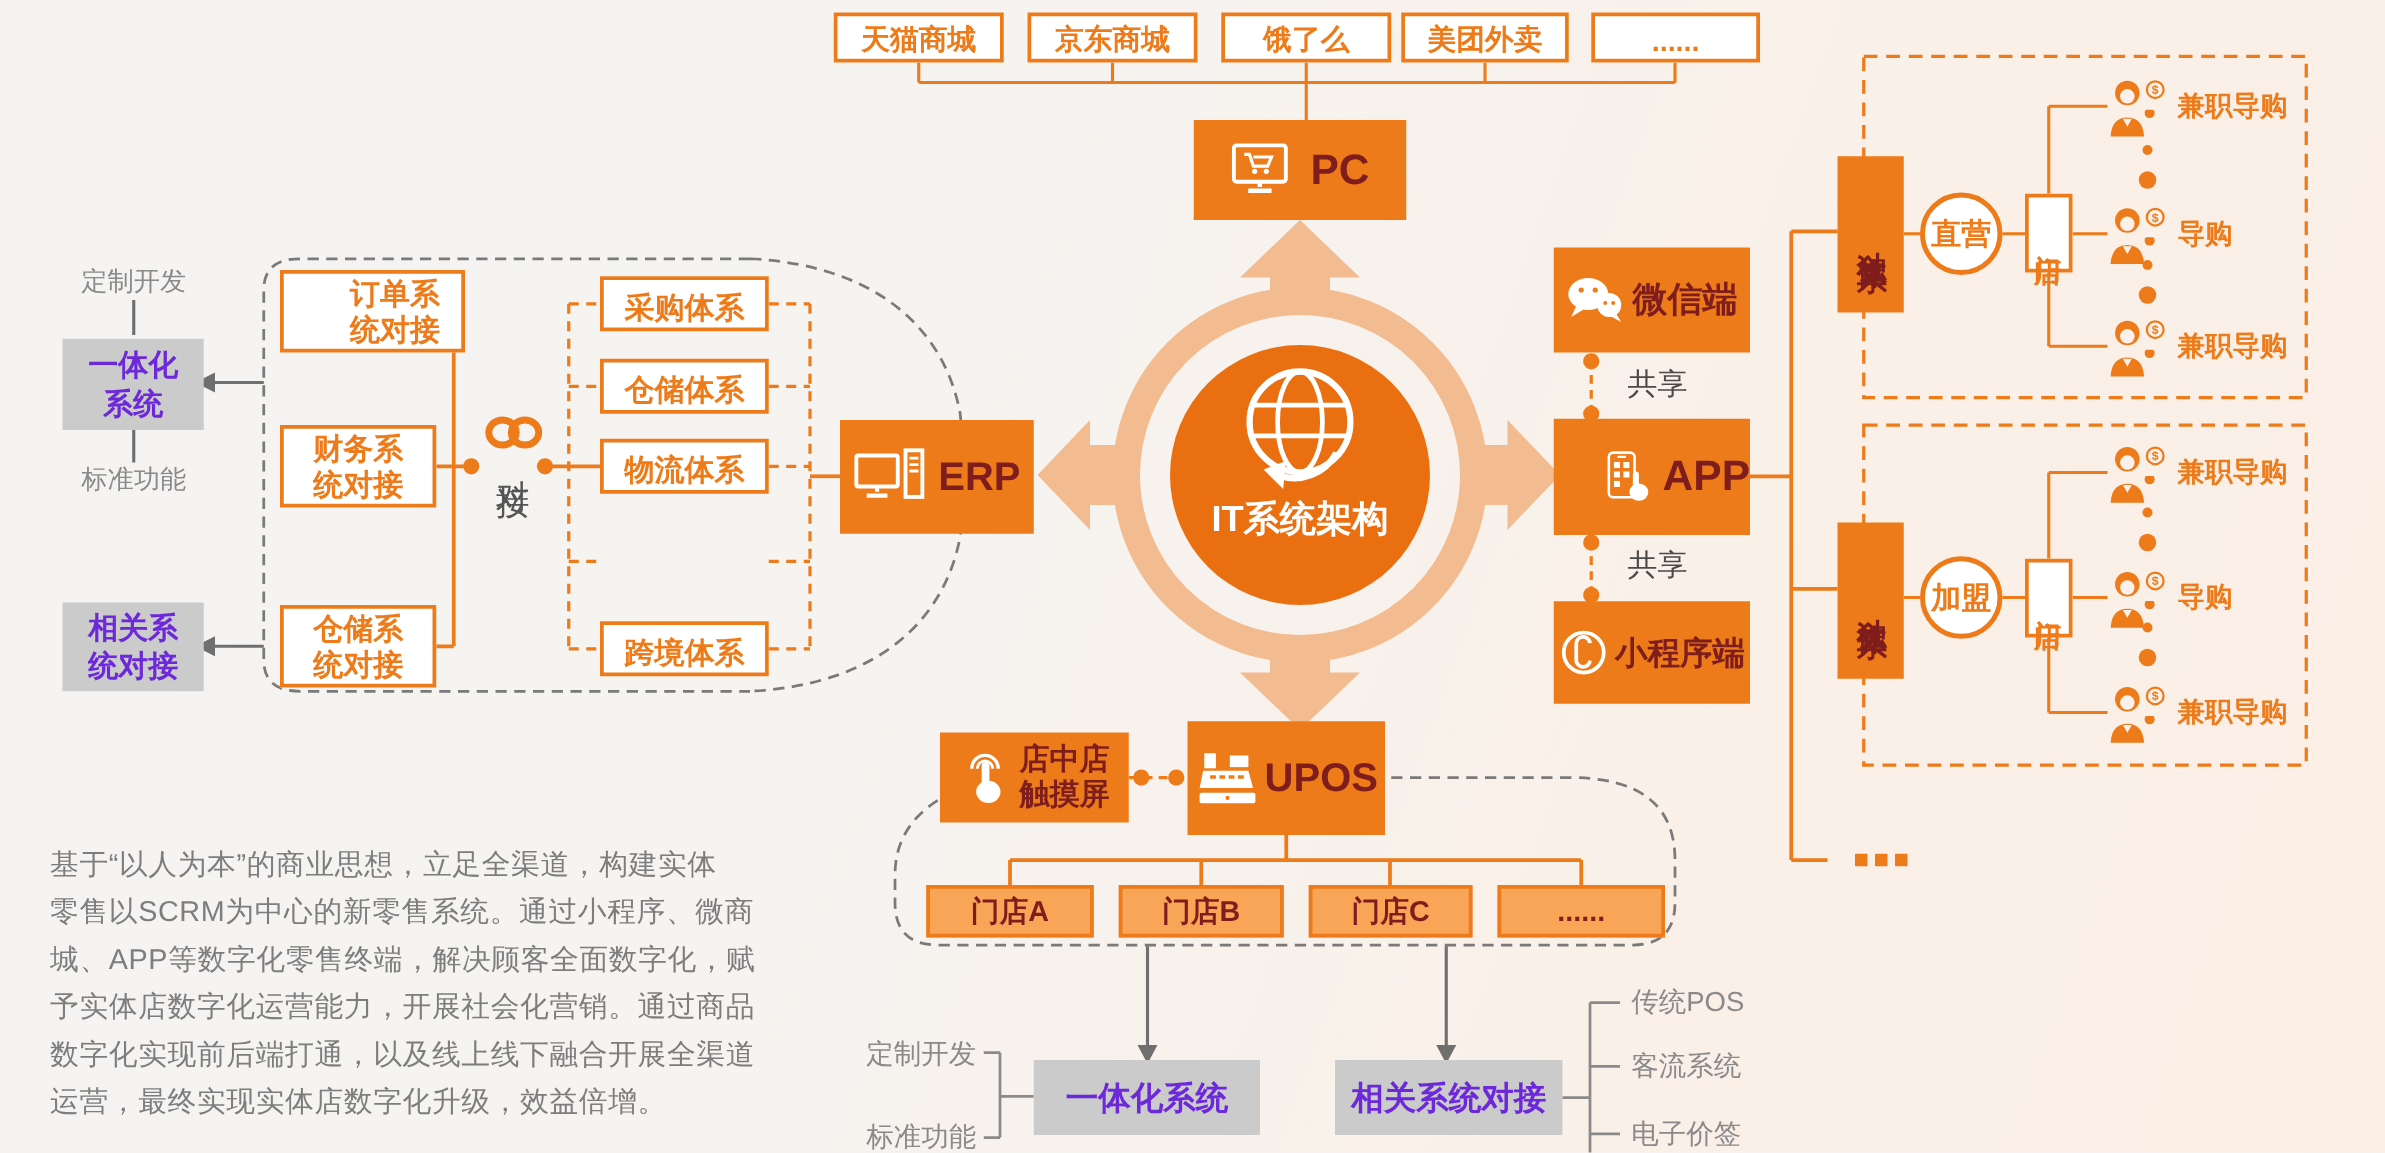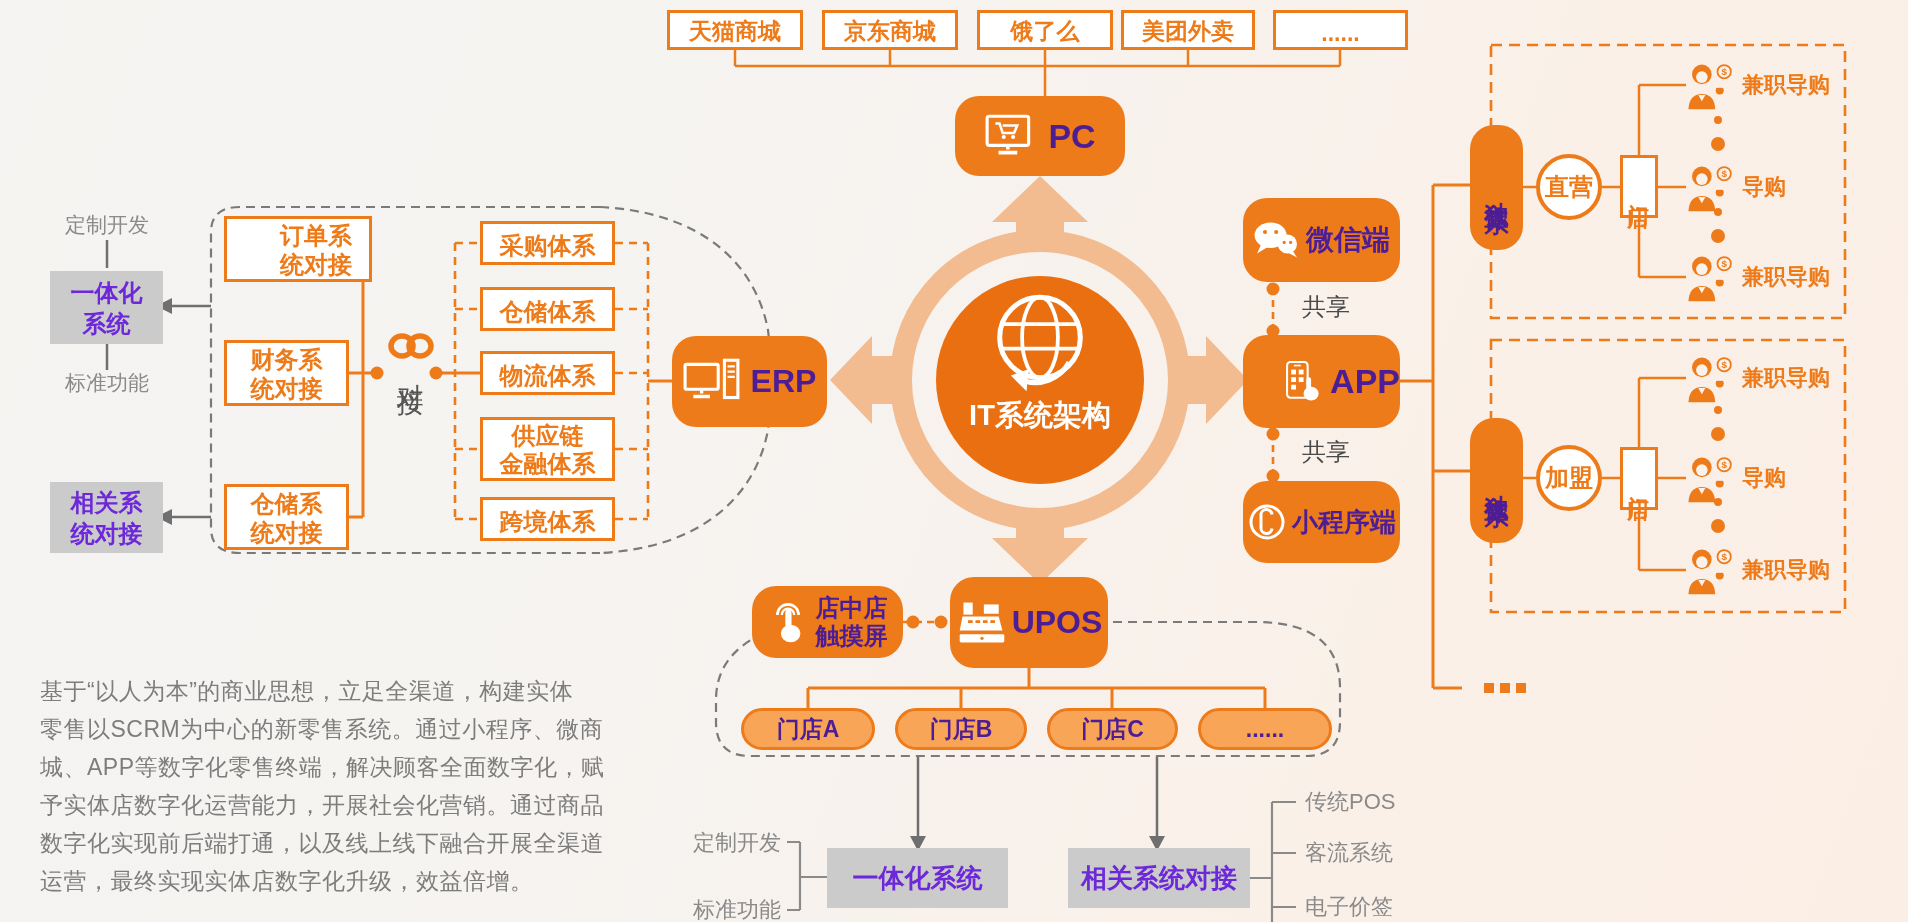--- a/index.html
+++ b/index.html
@@ -8,22 +8,22 @@
   }
   html,body{margin:0;padding:0;}
   body{font-family:"Liberation Sans", sans-serif; background:#f5f4f2;}
   #canvas{position:relative;width:1908px;height:922px;overflow:hidden;
     background:linear-gradient(110deg,#f5f4f2 0%,#f6f3f0 40%,#faf0e8 72%,#fbeee5 100%);}
   .abs{position:absolute;box-sizing:border-box;}
   svg.overlay{position:absolute;left:0;top:0;z-index:1;}
   .node{z-index:2;}
   .obox{background:#fff;border:3px solid var(--orange);color:var(--orange);font-weight:700;
     display:flex;align-items:flex-end;justify-content:center;text-align:center;white-space:pre-line;}
-  .fbox{background:var(--orange);color:#4c1d95;font-weight:700;
-    display:flex;align-items:center;justify-content:center;text-align:center;white-space:pre-line;border-radius:24px;}
+  .fbox{background:var(--orange);color:#7f1d1d;font-weight:700;
+    display:flex;align-items:center;justify-content:center;text-align:center;white-space:pre-line;}
   .gbox{background:var(--graybox);color:#6d28d9;font-weight:700;
     display:flex;align-items:center;justify-content:center;text-align:center;white-space:pre-line;}
   .glabel{color:#8a8a8a;display:flex;align-items:center;justify-content:center;white-space:nowrap;}
   .olabel{color:var(--orange);font-weight:700;display:flex;align-items:center;white-space:nowrap;}
   .vert{writing-mode:vertical-rl;text-orientation:upright;letter-spacing:3px;}
   .circlenode{background:#fff;border:4px solid var(--orange);border-radius:50%;color:var(--orange);
     font-weight:600;display:flex;align-items:center;justify-content:center;}
   .desc-line{color:var(--gtext);font-size:23px;line-height:38px;letter-spacing:0.5px;white-space:nowrap;}
   .sq{position:absolute;width:10px;height:10px;background:var(--orange);}
 </style>
@@ -140,22 +140,20 @@
 
   <svg class="abs node" style="left:386px;top:330px;" width="52" height="32" viewBox="0 0 52 32">
     <ellipse cx="16" cy="16" rx="11" ry="10" fill="none" stroke="#EE7B1A" stroke-width="5.5"></ellipse>
     <ellipse cx="34" cy="16" rx="11" ry="10" fill="none" stroke="#EE7B1A" stroke-width="5.5"></ellipse>
   </svg>
   <div class="abs node vert" style="left:392px;top:362px;height:70px;color:#555;font-size:27px;letter-spacing:4px;">对接</div>
 
   <div class="abs node obox" style="left:480px;top:221px;width:135px;height:44px;font-size:24px;"><span>采购体系</span></div>
   <div class="abs node obox" style="left:480px;top:287px;width:135px;height:44px;font-size:24px;"><span>仓储体系</span></div>
   <div class="abs node obox" style="left:480px;top:351px;width:135px;height:44px;font-size:24px;"><span>物流体系</span></div>
-  <div class="abs node obox" style="left:480px;top:417px;width:135px;height:64px;font-size:24px;line-height:28px;"><span style="white-space:pre-line;">供应链
-金融体系</span></div>
   <div class="abs node obox" style="left:480px;top:497px;width:135px;height:44px;font-size:24px;"><span>跨境体系</span></div>
 
   <div class="abs node glabel" style="left:57px;top:212px;width:100px;height:26px;font-size:21px;">定制开发</div>
   <div class="abs node gbox" style="left:50px;top:271px;width:113px;height:73px;font-size:24px;line-height:31px;"><span style="white-space:pre-line;">一体化
 系统</span></div>
   <div class="abs node glabel" style="left:57px;top:370px;width:100px;height:26px;font-size:21px;">标准功能</div>
   <div class="abs node gbox" style="left:50px;top:482px;width:113px;height:71px;font-size:24px;line-height:31px;"><span style="white-space:pre-line;">相关系
 统对接</span></div>
 
   <div class="abs node fbox" style="left:1243px;top:198px;width:157px;height:84px;font-size:28px;gap:5px;">

